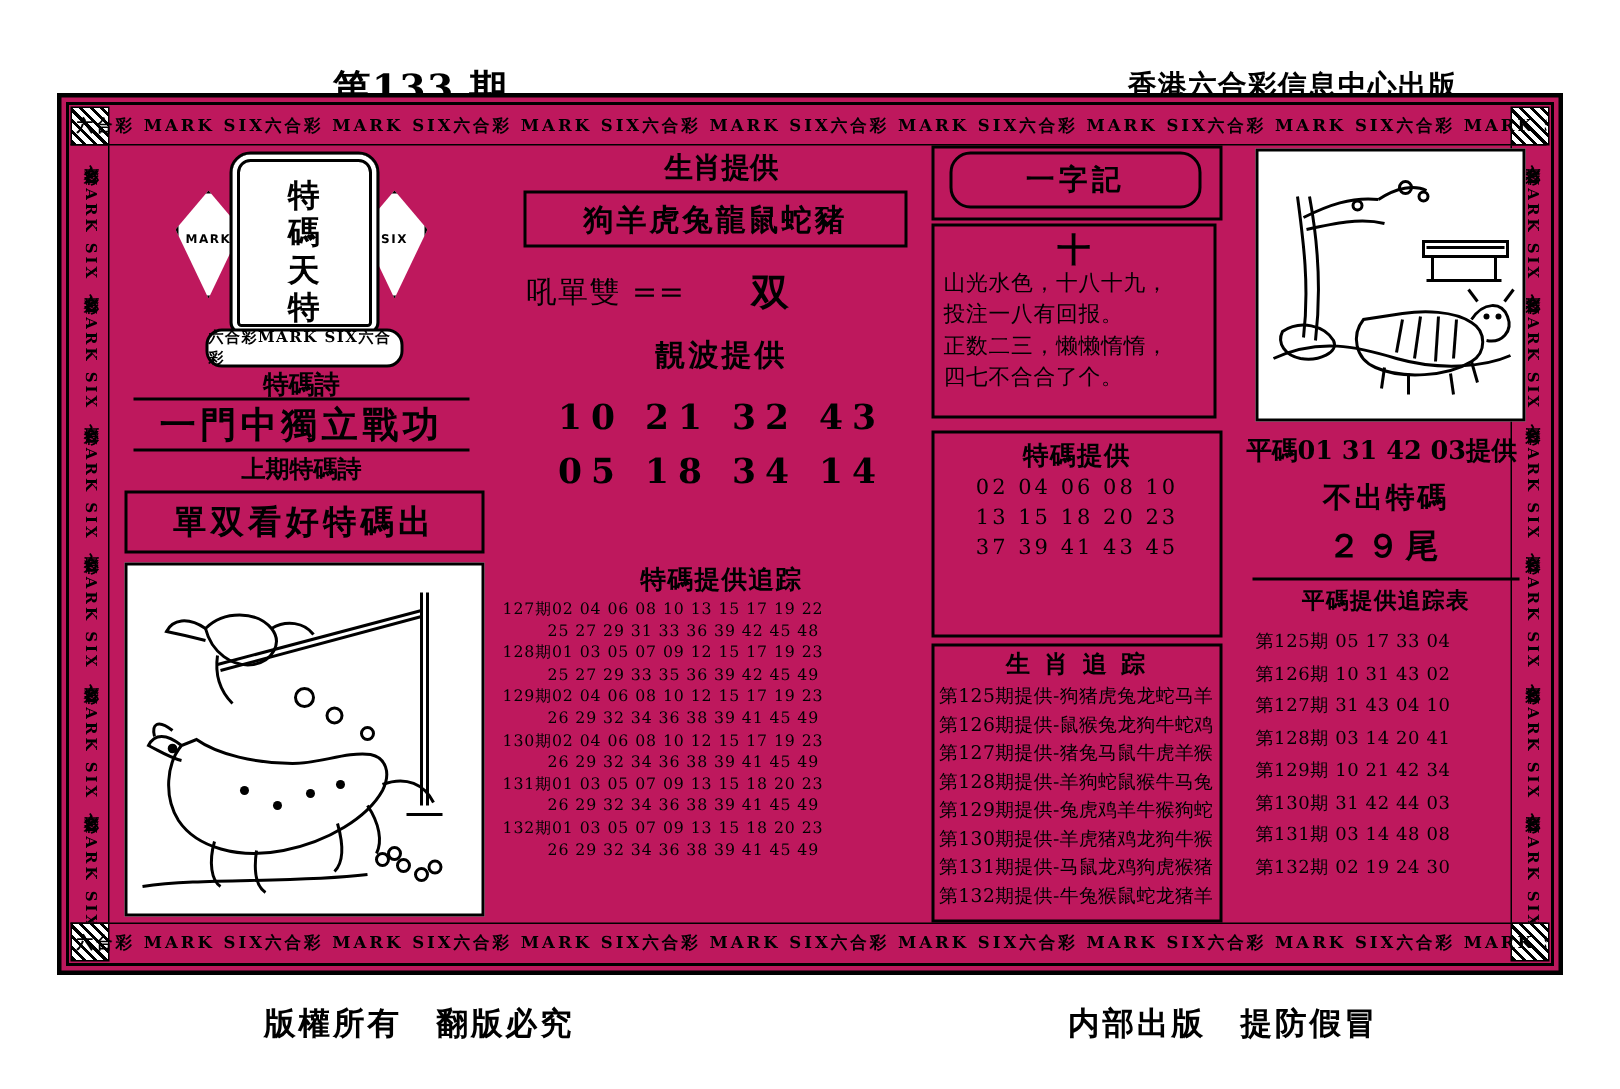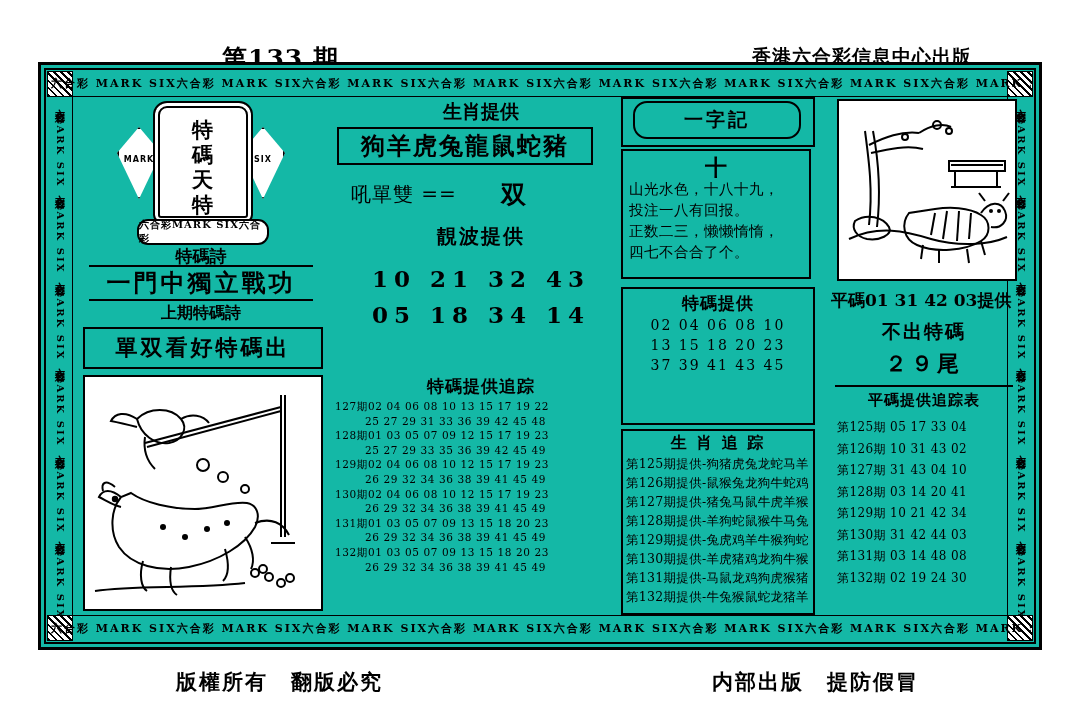--- a/index.html
+++ b/index.html
@@ -23,21 +23,21 @@
   #publisher{
     position:absolute;right:108px;top:24px;
     font-size:19px;font-weight:bold;letter-spacing:1px;
     font-family:"DejaVu Serif","Liberation Serif",serif;
   }
   
   #frame-outer{
     position:absolute;left:38px;top:62px;width:1004px;height:588px;
     border:3px solid #000;
     box-sizing:border-box;
-    background:#14b8a6;
+    background:#be185d;
   }
   #frame-mid{
     position:absolute;left:3px;top:3px;right:3px;bottom:3px;
     border:2px solid #000;
     box-sizing:border-box;
   }
   
   .marquee{
     position:absolute;
     font-size:11px;font-weight:bold;letter-spacing:2px;
@@ -139,24 +139,24 @@
     position:absolute;left:10px;top:278px;width:236px;height:232px;
     border:2px solid #000;background:#fff;overflow:hidden;
   }
   
   #col2{position:absolute;left:262px;top:0;width:292px;height:518px;}
   #label-shengxiao{
     position:absolute;left:0;top:2px;width:292px;text-align:center;
     font-size:19px;font-weight:bold;font-family:"DejaVu Serif","Liberation Serif",serif;
   }
   #shengxiao-box{
-    position:absolute;left:2px;top:30px;width:252px;height:34px;
+    position:absolute;left:14px;top:30px;width:252px;height:34px;
     border:2px solid #000;
     display:flex;align-items:center;justify-content:center;
-    font-size:24px;font-weight:bold;letter-spacing:2px;
+    font-size:20px;font-weight:bold;letter-spacing:2px;
     font-family:"DejaVu Serif","Liberation Serif",serif;
   }
   #danshuang-row{
     position:absolute;left:0;top:80px;width:292px;height:34px;
     display:flex;align-items:center;
     font-family:"DejaVu Serif","Liberation Serif",serif;
   }
   #danshuang-label{font-size:20px;font-weight:normal;margin-left:16px;letter-spacing:1px;}
   #danshuang-value{font-size:25px;font-weight:bold;margin-left:44px;}
   #label-liangbo{

